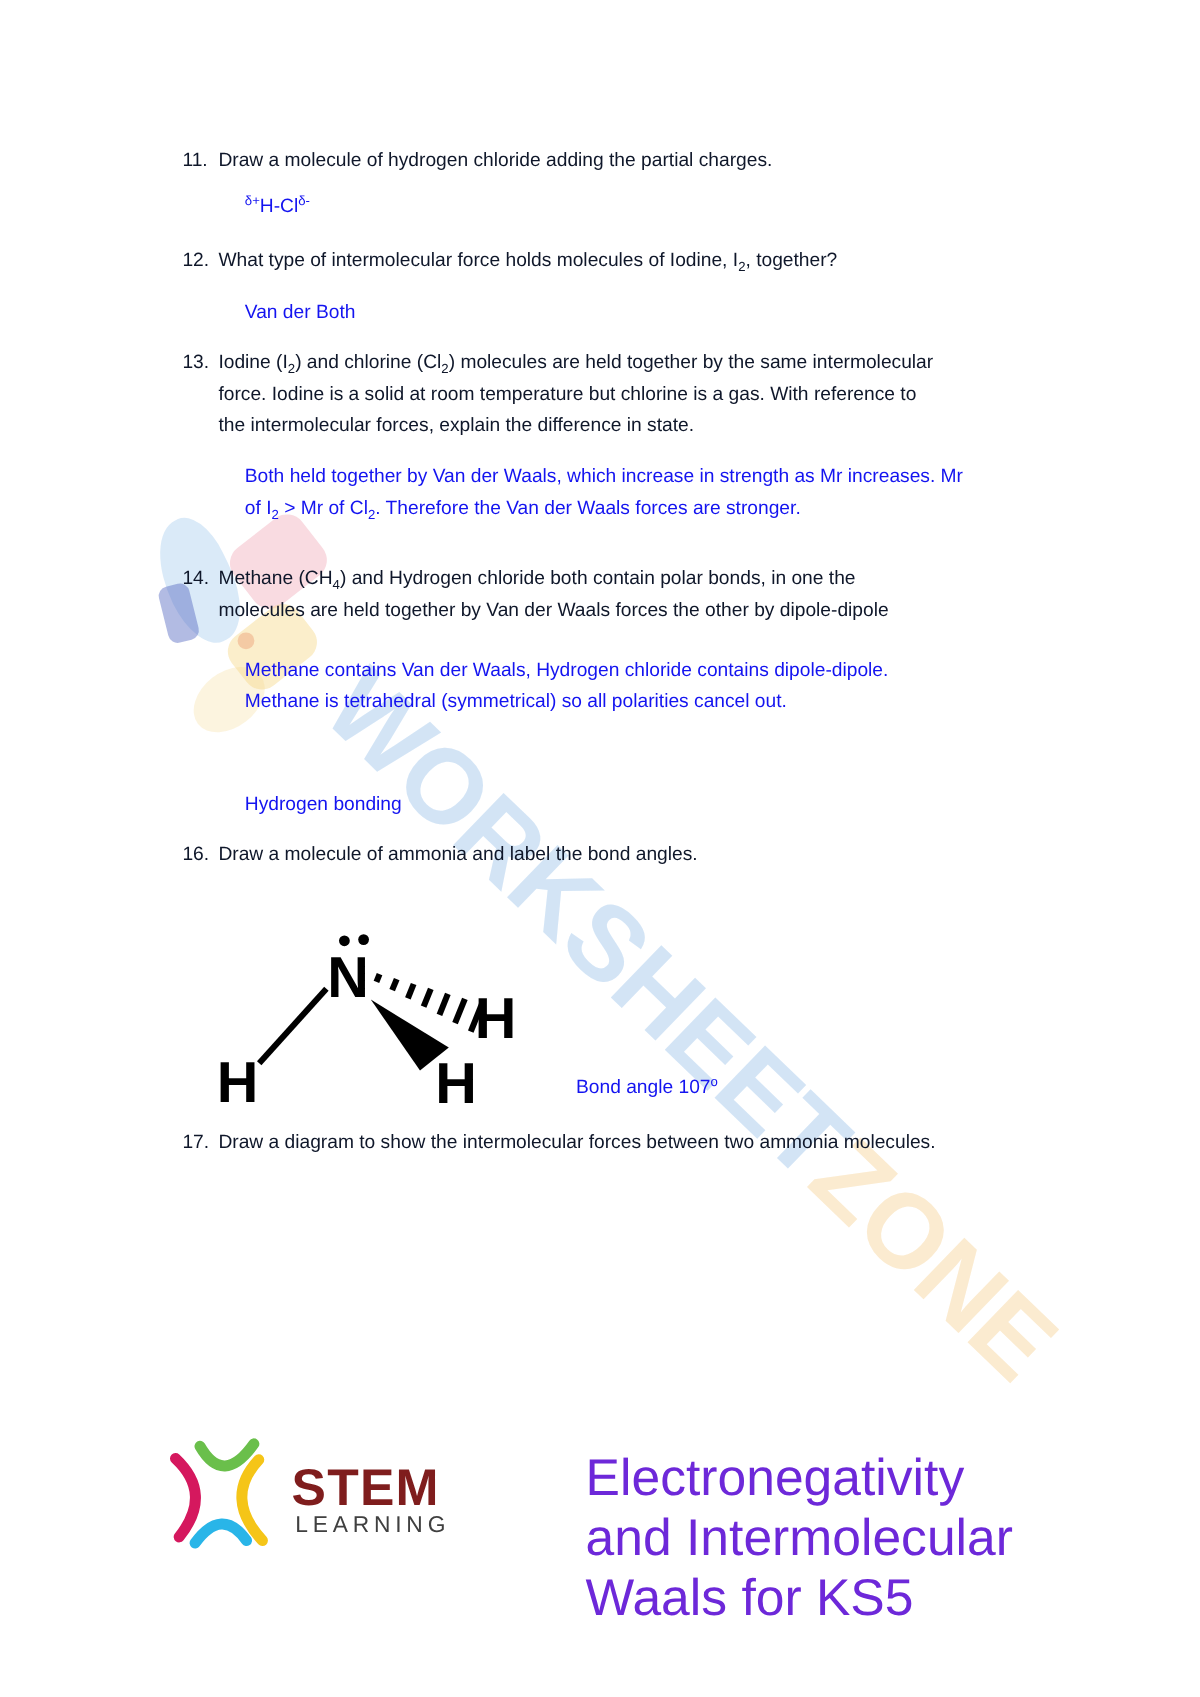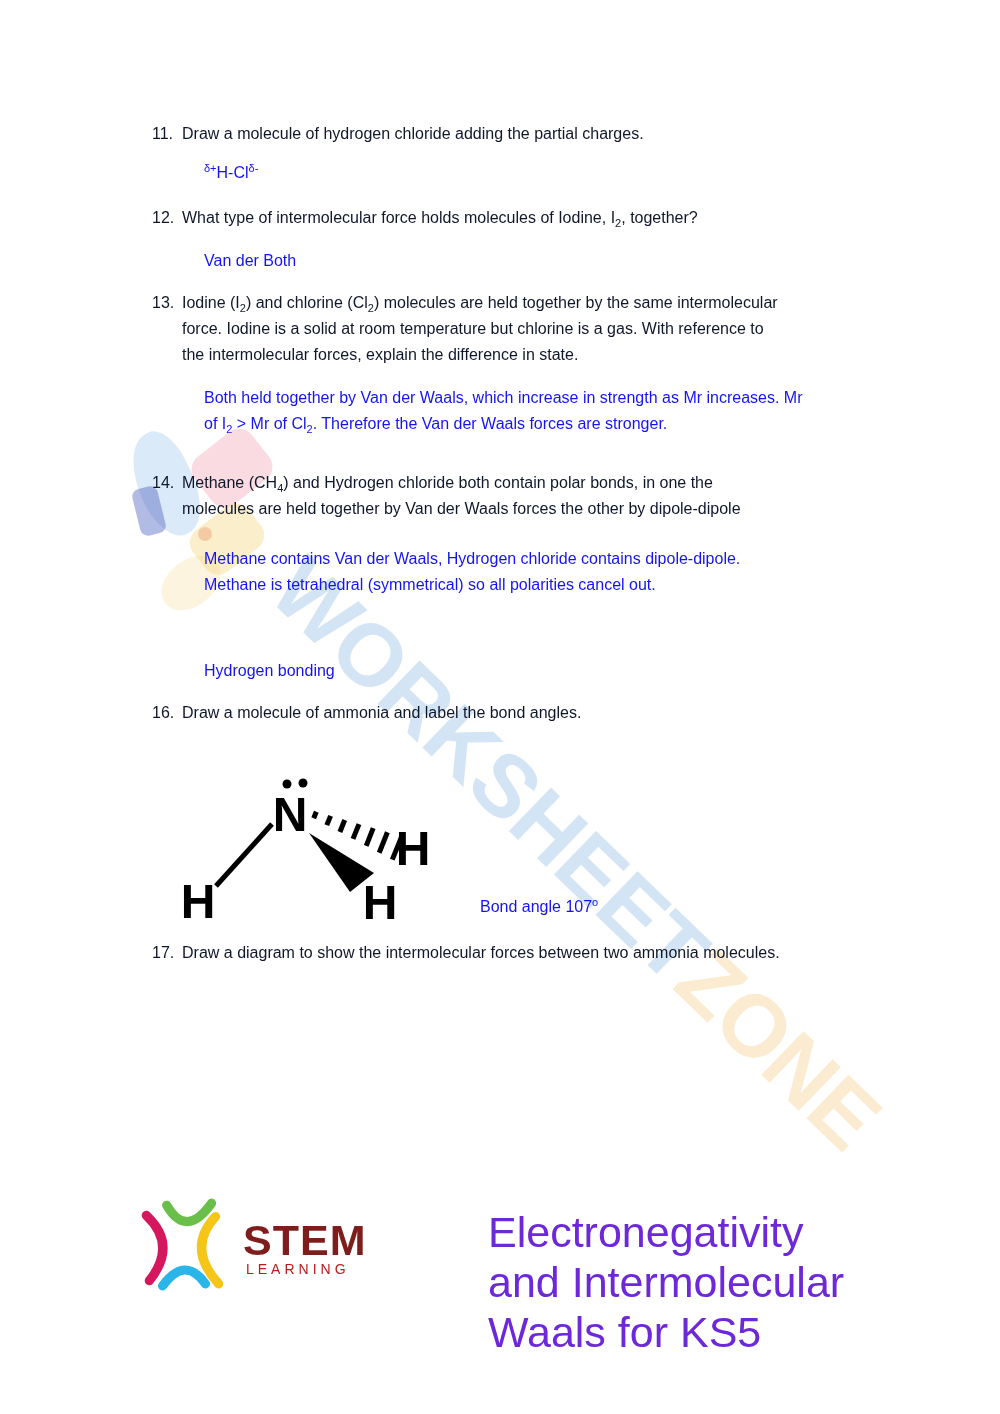--- a/index.html
+++ b/index.html
@@ -79,21 +79,21 @@
 
   
   .footer { position: absolute; inset: 0; z-index: 2; }
   .stem-logo-svg { position: absolute; left: 133px; top: 1192px; width: 102px; height: 102px; }
   .stem-word {
     position: absolute; left: 243px; top: 1216px;
     font-size: 43px; font-weight: bold; letter-spacing: 1px; color: #7f1d1d;
   }
   .learning-word {
     position: absolute; left: 246px; top: 1261px;
-    font-size: 14px; letter-spacing: 4px; color: #b91c1c;
+    font-size: 19px; letter-spacing: 4px; color: #404040;
   }
   .doc-title {
     position: absolute; left: 488px; top: 1183px;
     font-size: 43px; line-height: 50px; color: #6d28d9; margin-top: 24px;
   }
 </style>
 </head>
 <body>
 
 <div class="page">

